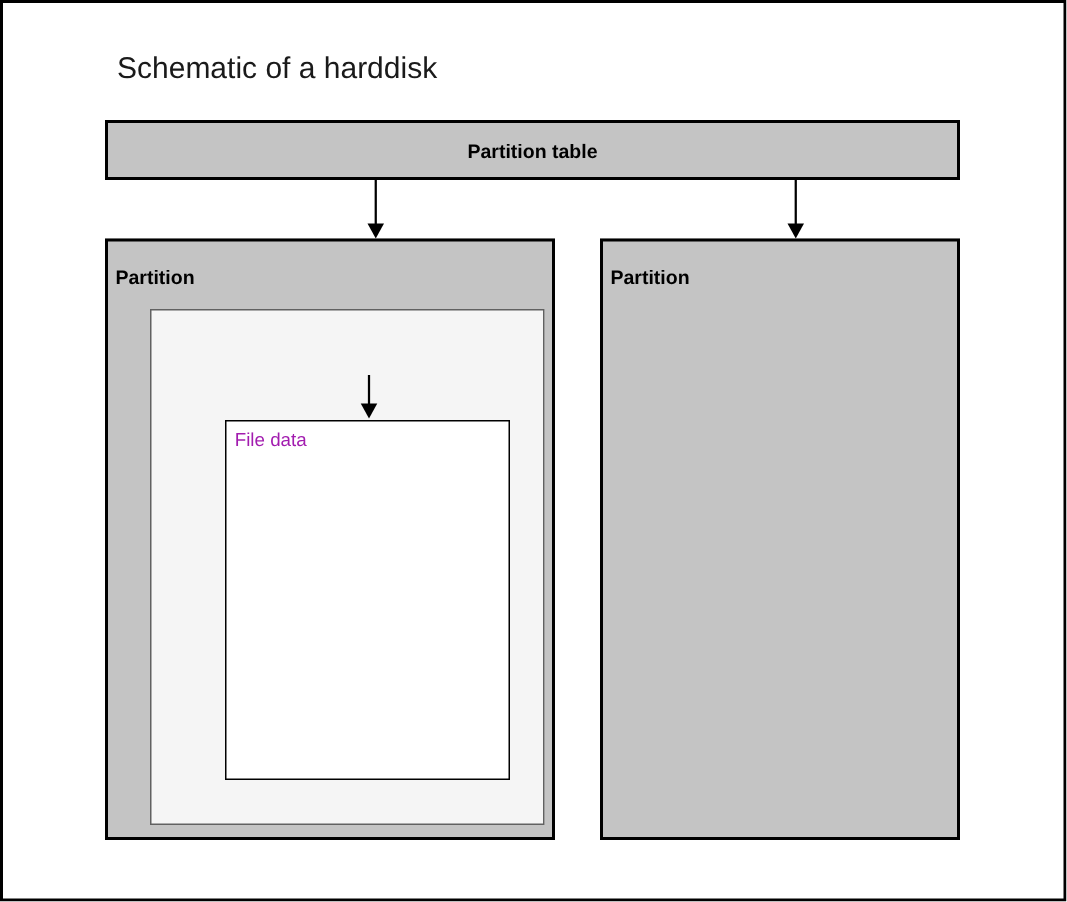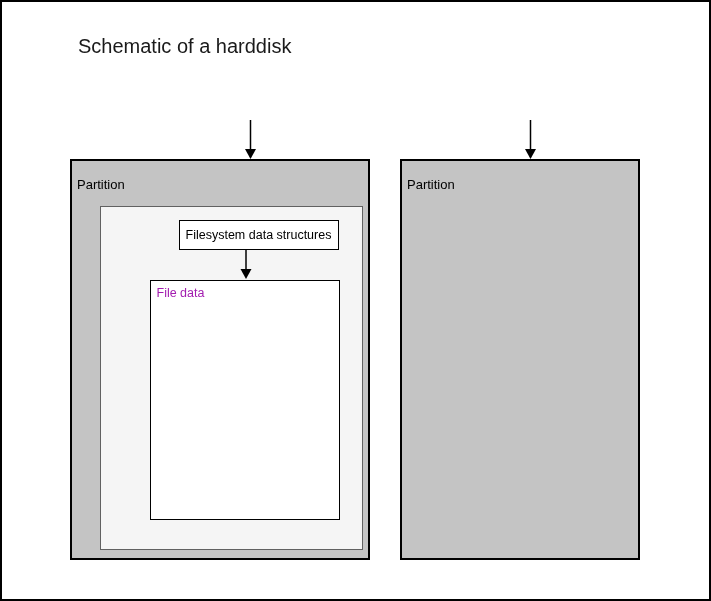--- a/index.html
+++ b/index.html
@@ -61,21 +61,21 @@
     left: 398px;
     top: 157px;
     width: 240px;
     height: 401px;
   }
   .plabel {
     position: absolute;
     left: 5px;
     top: 17px;
     font-size: 13px;
-    font-weight: 400;
+    font-weight: 700;
     color: #000000;
     line-height: 14px;
     white-space: nowrap;
   }
   .fs-area {
     position: absolute;
     left: 28px;
     top: 45px;
     width: 263px;
     height: 344px;
@@ -125,27 +125,27 @@
     stroke: none;
   }
 </style>
 </head>
 <body>
 
 <div class="canvas">
 
   <div class="title">Schematic of a harddisk</div>
 
+  <div class="box gray ptable">
+    <span class="ptable-label">Partition table</span>
+  </div>
 
   <div class="box gray partition p1">
     <span class="plabel">Partition</span>
     <div class="fs-area">
-      <div class="box white-box fsbox">
-        <span>Filesystem data structures</span>
-      </div>
       <div class="box white-box filedata">
         <span>File data</span>
       </div>
     </div>
   </div>
 
   <div class="box gray partition p2">
     <span class="plabel">Partition</span>
   </div>
 

